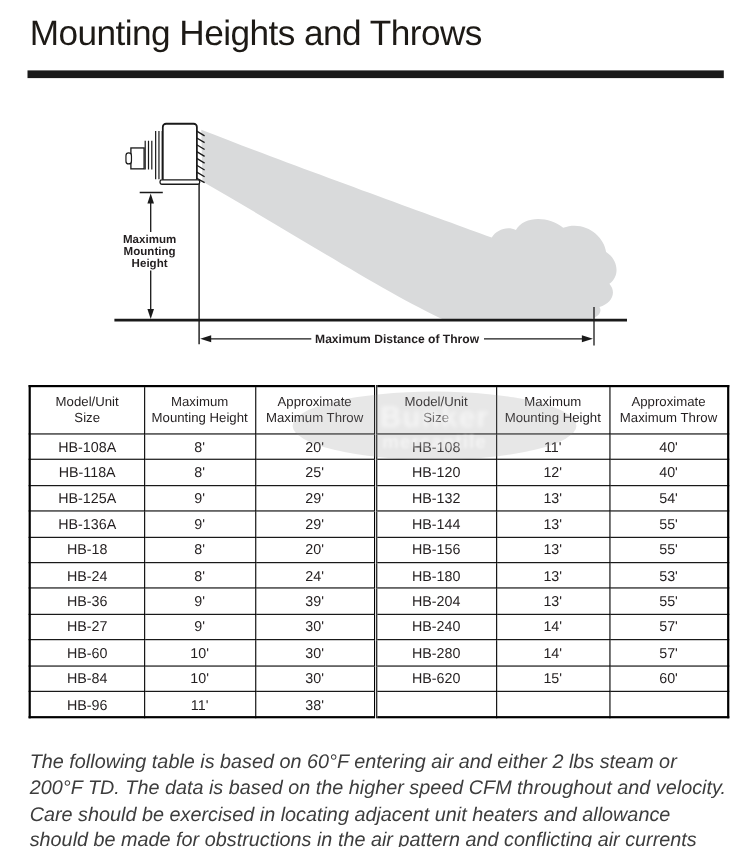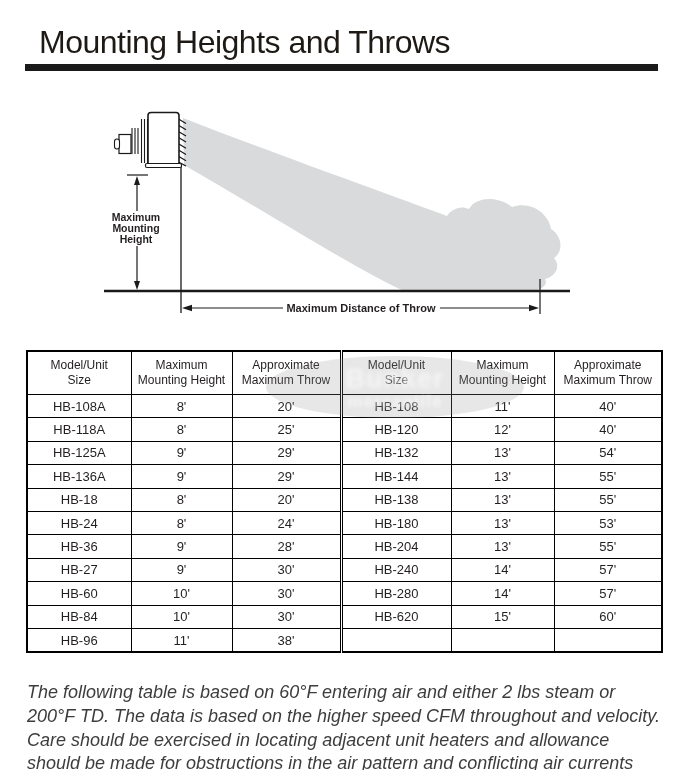--- a/index.html
+++ b/index.html
@@ -1,21 +1,21 @@
 <!DOCTYPE html>
 <html><head>
 <meta charset="utf-8">
 <style>
   html,body{margin:0;padding:0;background:#ffffff;}
   .page{
     position:relative;width:685px;height:770px;background:#ffffff;
     font-family:"Liberation Sans",sans-serif;color:#231f20;overflow:hidden;
   }
   .title{
-    position:absolute;left:27px;top:12px;margin:12px;
+    position:absolute;left:27px;top:12px;margin:0;
     font-size:32px;font-weight:500;letter-spacing:-0.5px;color:#1d1a16;
     font-family:"Liberation Sans",sans-serif;white-space:nowrap;
   }
   .title-rule{position:absolute;left:25px;top:64px;width:633px;height:7px;background:#1a1a1a;}
   .diagram{position:absolute;left:0;top:95px;width:685px;height:235px;}
   .diagram svg{display:block;}
   .dim-label{font-size:10.5px;font-weight:bold;fill:#231f20;}
   .throw-label{font-size:11px;font-weight:bold;fill:#231f20;}
 
   .throw-table{
@@ -196,36 +196,36 @@
           <td>9'</td>
           <td>29'</td>
           <td class="dl">HB-144</td>
           <td>13'</td>
           <td>55'</td>
         </tr>
         <tr>
           <td>HB-18</td>
           <td>8'</td>
           <td>20'</td>
-          <td class="dl">HB-138</td>
+          <td class="dl">HB-156</td>
           <td>13'</td>
           <td>55'</td>
         </tr>
         <tr>
           <td>HB-24</td>
           <td>8'</td>
           <td>24'</td>
           <td class="dl">HB-180</td>
           <td>13'</td>
           <td>53'</td>
         </tr>
         <tr>
           <td>HB-36</td>
           <td>9'</td>
-          <td>28'</td>
+          <td>39'</td>
           <td class="dl">HB-204</td>
           <td>13'</td>
           <td>55'</td>
         </tr>
         <tr>
           <td>HB-27</td>
           <td>9'</td>
           <td>30'</td>
           <td class="dl">HB-240</td>
           <td>14'</td>

